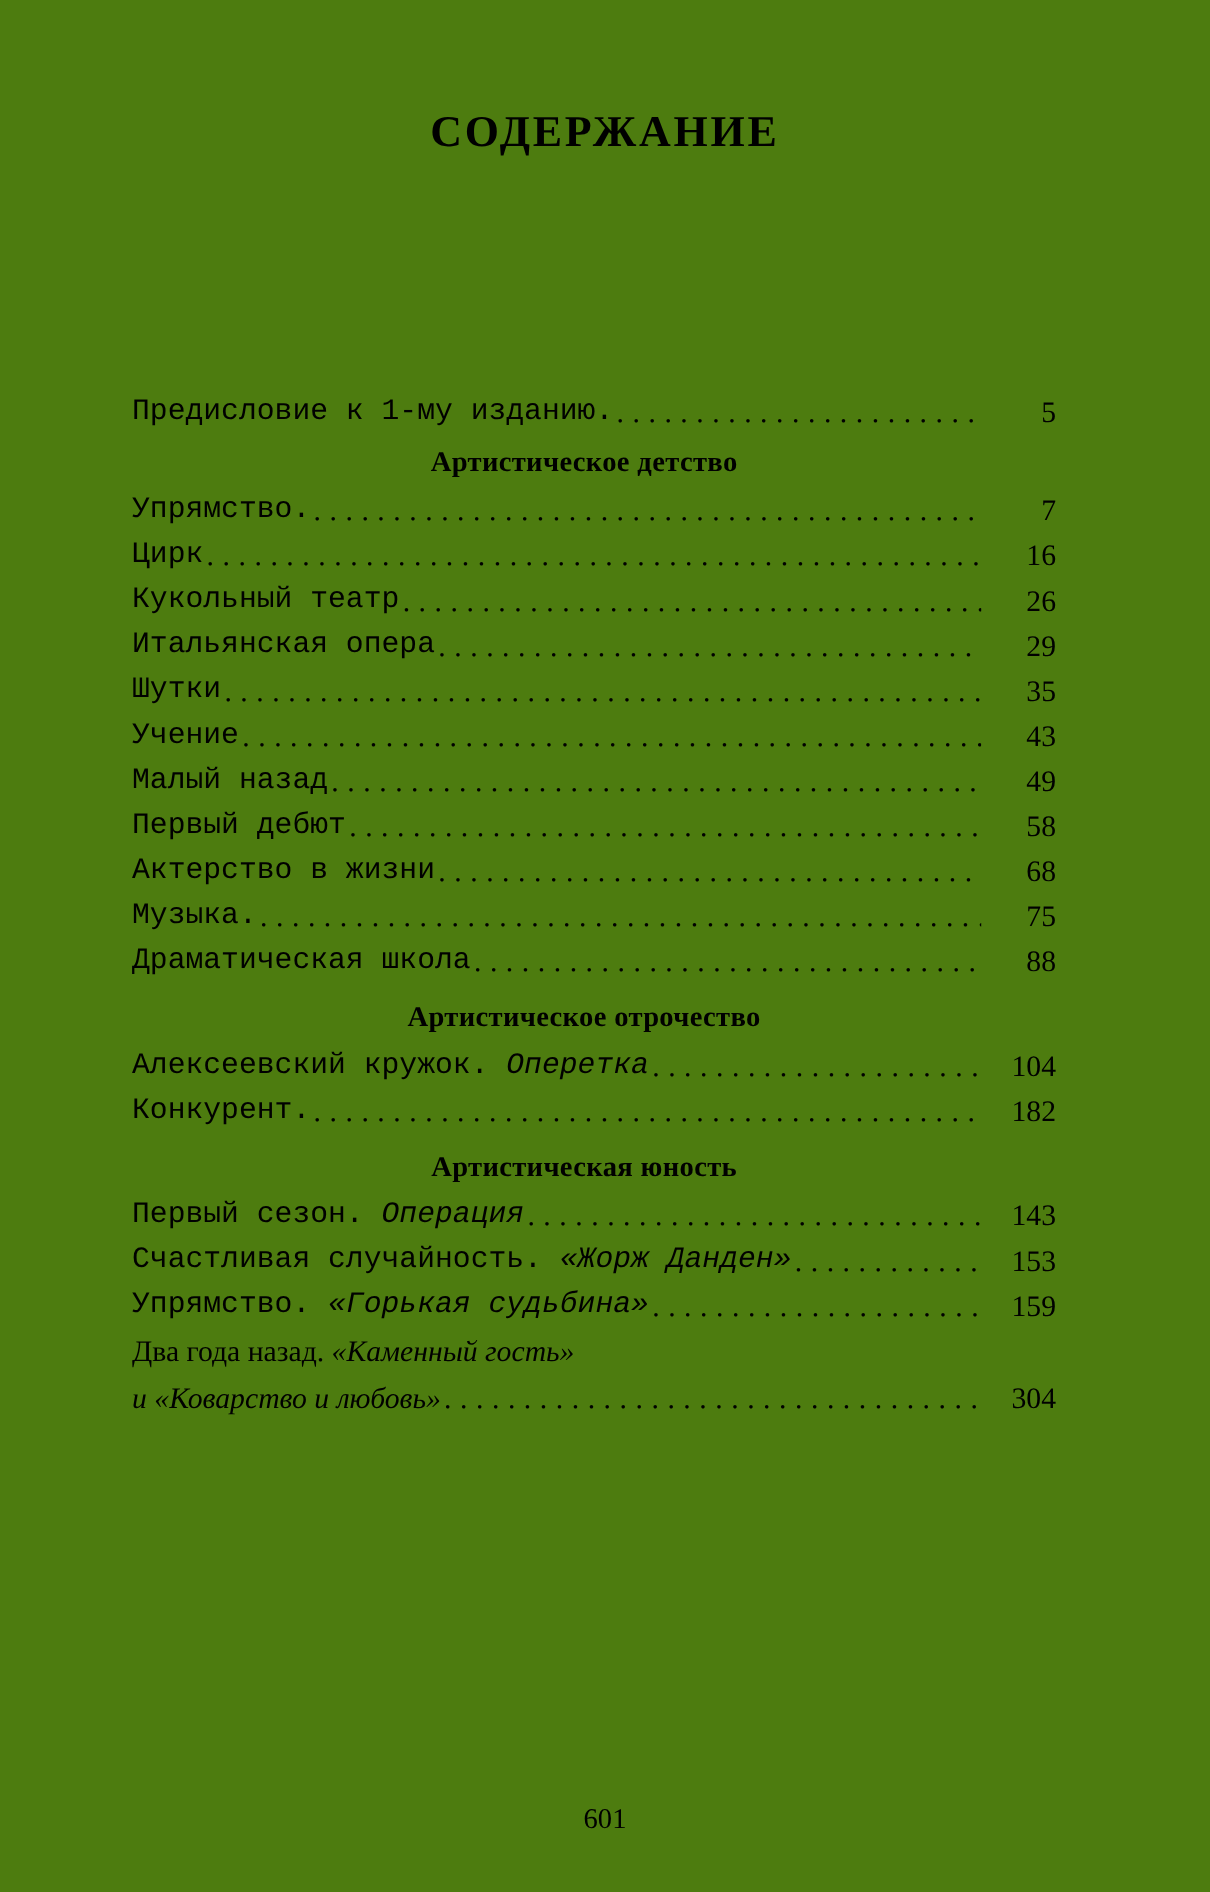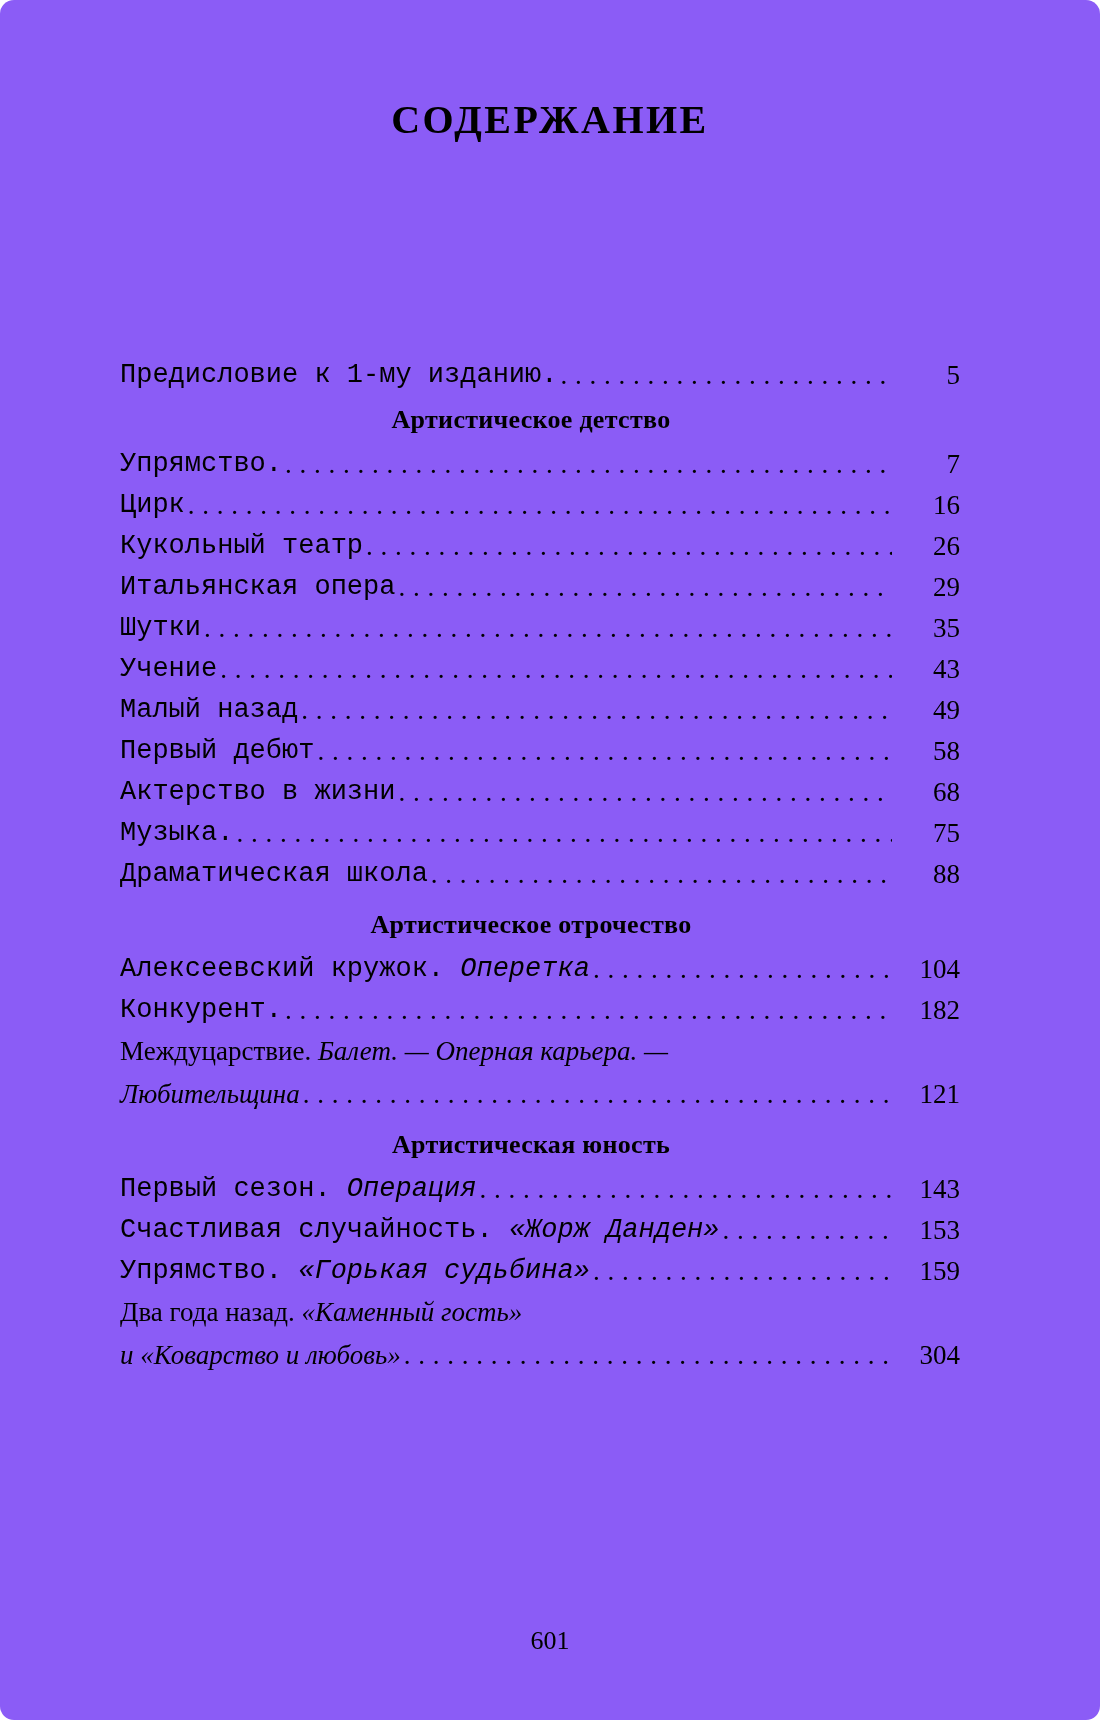--- a/index.html
+++ b/index.html
@@ -12,23 +12,22 @@
     height: 1720px;
     font-family: "Liberation Serif", "DejaVu Serif", serif;
     color: #000000;
     -webkit-font-smoothing: antialiased;
   }
   .page {
     position: relative;
     width: 1100px;
     height: 1720px;
     box-sizing: border-box;
-    background: #8b5cf6;
+    background: #4d7c0f;
     overflow: hidden;
-    border-radius: 14px;
   }
 
   
   .doc-title {
     position: absolute;
     top: 96px;
     left: 0;
     width: 1100px;
     text-align: center;
     font-size: 40px;
@@ -129,21 +128,21 @@
     text-align: right;
     min-width: 62px;
     padding-left: 4px;
   }
 
   .it { font-style: italic; }
 
   
   .folio {
     position: absolute;
-    bottom: 64px;
+    bottom: 51px;
     left: 0;
     width: 1100px;
     text-align: center;
     font-size: 26px;
   }
 </style>
 </head>
 <body>
 
 <div class="page">
@@ -222,28 +221,20 @@
       <span class="label"><span>Алексеевский кружок. </span><span class="it">Оперетка</span></span>
       <span class="leader"></span>
       <span class="page-num">104</span>
     </div>
     <div class="entry">
       <span class="label"><span>Конкурент.</span><span class="it"></span></span>
       <span class="leader"></span>
       <span class="page-num">182</span>
     </div>
 
-    <div class="entry-wrap">
-      <div class="line-1"><span>Междуцарствие. </span><span class="it">Балет. — Оперная карьера. —</span></div>
-      <div class="line-2">
-        <span class="label it">Любительщина</span>
-        <span class="leader"></span>
-        <span class="page-num">121</span>
-      </div>
-    </div>
 
     <div class="section-heading">Артистическая юность</div>
 
     <div class="entry">
       <span class="label"><span>Первый сезон. </span><span class="it">Операция</span></span>
       <span class="leader"></span>
       <span class="page-num">143</span>
     </div>
     <div class="entry">
       <span class="label"><span>Счастливая случайность. </span><span class="it">«Жорж Данден»</span></span>

